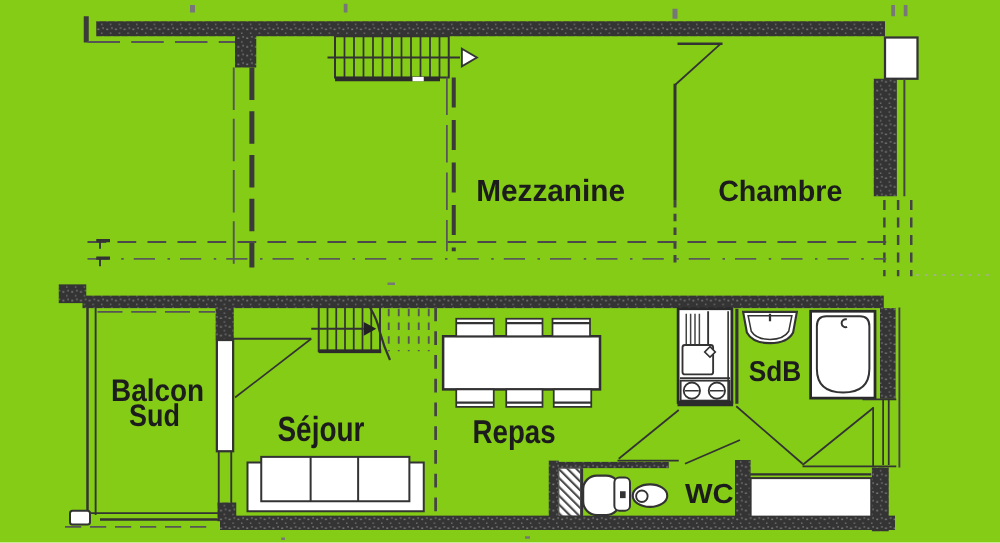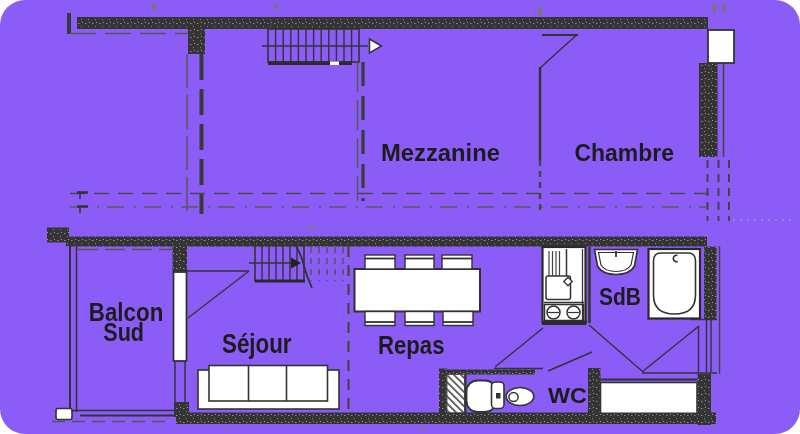--- a/index.html
+++ b/index.html
@@ -1,16 +1,16 @@
 <!DOCTYPE html>
 <html><head>
 <meta charset="utf-8">
 <style>
   html,body{margin:0;padding:0;background:#ffffff;}
-  .wrap{width:800px;height:434px;position:relative;overflow:hidden;background:#8b5cf6;border-radius:25px;}
+  .wrap{width:800px;height:434px;position:relative;overflow:hidden;background:#84cc16;}
   svg{position:absolute;left:0;top:0;filter:blur(0.4px);}
   text{font-family:"Liberation Sans",sans-serif;font-weight:bold;fill:#1c1c1c;}
 </style>
 </head>
 <body>
 <div class="wrap">
 <svg width="800" height="434" viewBox="0 0 800 434">
 <defs>
   <pattern id="speck" width="7" height="7" patternUnits="userSpaceOnUse">
     <rect width="7" height="7" fill="#343434"></rect>

